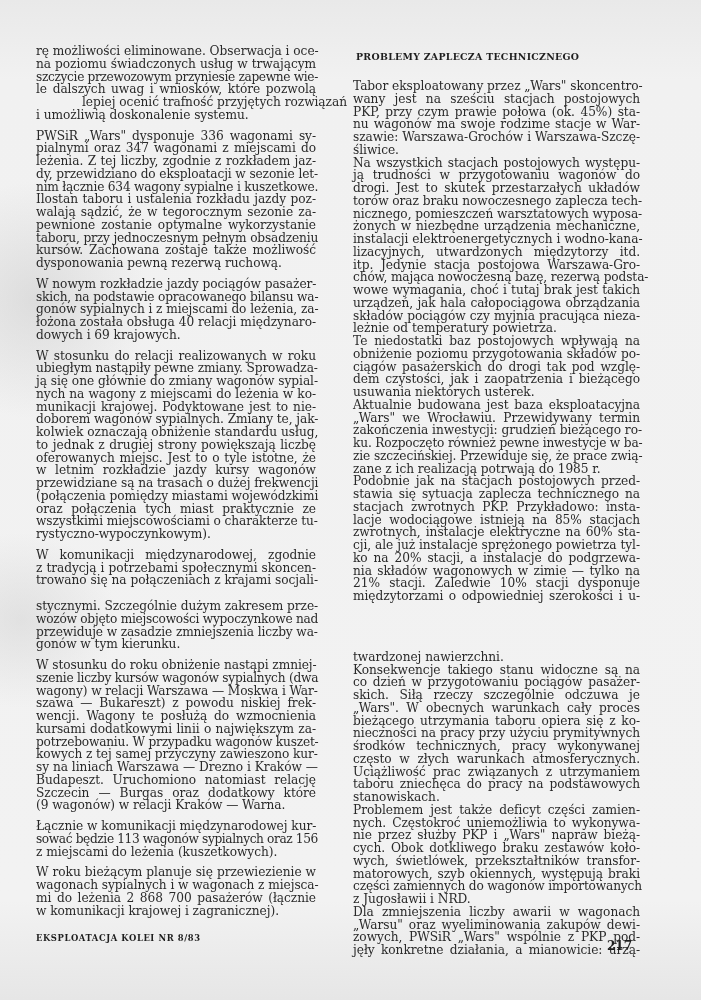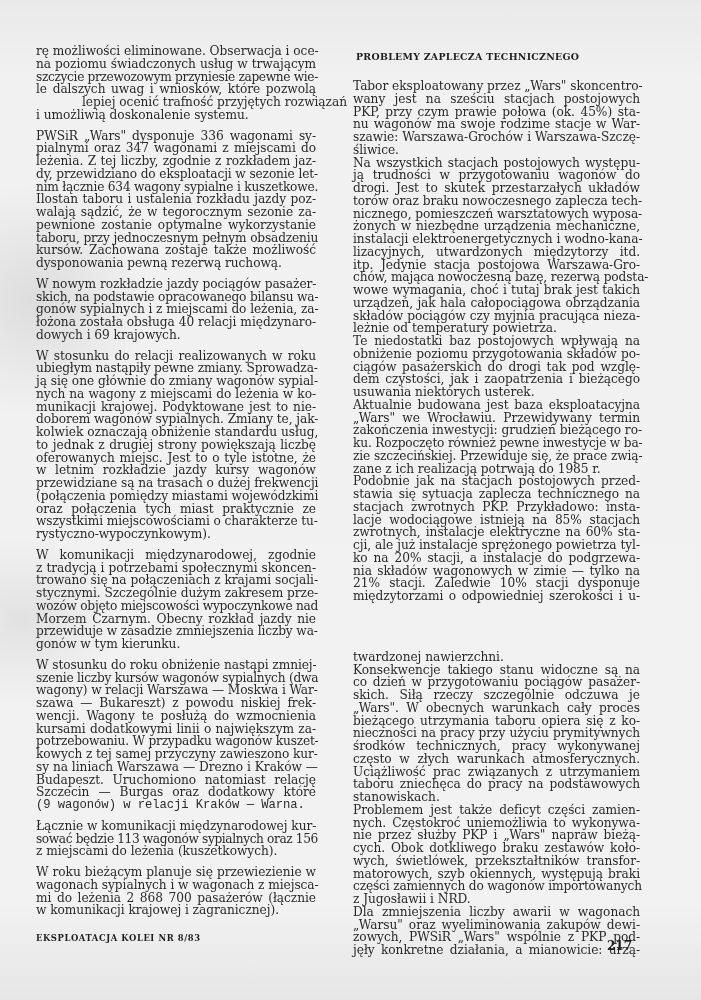--- a/index.html
+++ b/index.html
@@ -100,39 +100,38 @@
       <span class="line" style="display: block; white-space: nowrap; letter-spacing: -0.067px;">przewidziane są na trasach o dużej frekwencji</span>
       <span class="line" style="display: block; white-space: nowrap; letter-spacing: -0.071px;">(połączenia pomiędzy miastami wojewódzkimi</span>
       <span class="line" style="display: block; white-space: nowrap;">oraz połączenia tych miast praktycznie ze</span>
       <span class="line" style="display: block; white-space: nowrap; letter-spacing: -0.091px;">wszystkimi miejscowościami o charakterze tu-</span>
       <span class="line last" style="display: block; white-space: nowrap;">rystyczno-wypoczynkowym).</span>
     </div>
     <div class="para">
       <span class="line" style="display: block; white-space: nowrap;">W komunikacji międzynarodowej, zgodnie</span>
       <span class="line" style="display: block; white-space: nowrap;">z tradycją i potrzebami społecznymi skoncen-</span>
       <span class="line" style="display: block; white-space: nowrap; letter-spacing: -0.043px;">trowano się na połączeniach z krajami socjali-</span>
-      <span class="line" style="display: block; white-space: nowrap; letter-spacing: -0.07px;">stycznymi. Szczególnie dużym zakresem prze-</span>
+      <span class="line" style="display: block; white-space: nowrap; letter-spacing: -0.07px; margin-top: 13px;">stycznymi. Szczególnie dużym zakresem prze-</span>
       <span class="line" style="display: block; white-space: nowrap; letter-spacing: -0.262px;">wozów objęto miejscowości wypoczynkowe nad</span>
-      <span class="line" style="display: block; white-space: nowrap;">Morzem Czarnym. Obecny rozkład jazdy nie</span>
       <span class="line" style="display: block; white-space: nowrap; letter-spacing: -0.133px;">przewiduje w zasadzie zmniejszenia liczby wa-</span>
       <span class="line last" style="display: block; white-space: nowrap;">gonów w tym kierunku.</span>
     </div>
     <div class="para">
       <span class="line" style="display: block; white-space: nowrap; letter-spacing: -0.091px;">W stosunku do roku obniżenie nastąpi zmniej-</span>
       <span class="line" style="display: block; white-space: nowrap; letter-spacing: -0.25px;">szenie liczby kursów wagonów sypialnych (dwa</span>
       <span class="line" style="display: block; white-space: nowrap; letter-spacing: -0.119px;">wagony) w relacji Warszawa — Moskwa i War-</span>
       <span class="line" style="display: block; white-space: nowrap;">szawa — Bukareszt) z powodu niskiej frek-</span>
       <span class="line" style="display: block; white-space: nowrap;">wencji. Wagony te posłużą do wzmocnienia</span>
       <span class="line" style="display: block; white-space: nowrap;">kursami dodatkowymi linii o największym za-</span>
       <span class="line" style="display: block; white-space: nowrap; letter-spacing: -0.214px;">potrzebowaniu. W przypadku wagonów kuszet-</span>
       <span class="line" style="display: block; white-space: nowrap; letter-spacing: -0.091px;">kowych z tej samej przyczyny zawieszono kur-</span>
       <span class="line" style="display: block; white-space: nowrap; letter-spacing: -0.024px;">sy na liniach Warszawa — Drezno i Kraków —</span>
       <span class="line" style="display: block; white-space: nowrap;">Budapeszt. Uruchomiono natomiast relację</span>
       <span class="line" style="display: block; white-space: nowrap;">Szczecin — Burgas oraz dodatkowy które</span>
-      <span class="line last" style="display: block; white-space: nowrap; font-family: Liberation Mono, monospace;">(9 wagonów) w relacji Kraków — Warna.</span>
+      <span class="line last" style="display: block; white-space: nowrap;">(9 wagonów) w relacji Kraków — Warna.</span>
     </div>
     <div class="para">
       <span class="line" style="display: block; white-space: nowrap;">Łącznie w komunikacji międzynarodowej kur-</span>
       <span class="line" style="display: block; white-space: nowrap; letter-spacing: -0.386px;">sować będzie 113 wagonów sypialnych oraz 156</span>
       <span class="line last" style="display: block; white-space: nowrap;">z miejscami do leżenia (kuszetkowych).</span>
     </div>
     <div class="para">
       <span class="line" style="display: block; white-space: nowrap;">W roku bieżącym planuje się przewiezienie w</span>
       <span class="line" style="display: block; white-space: nowrap; letter-spacing: -0.07px;">wagonach sypialnych i w wagonach z miejsca-</span>
       <span class="line" style="display: block; white-space: nowrap;">mi do leżenia 2 868 700 pasażerów (łącznie</span>

